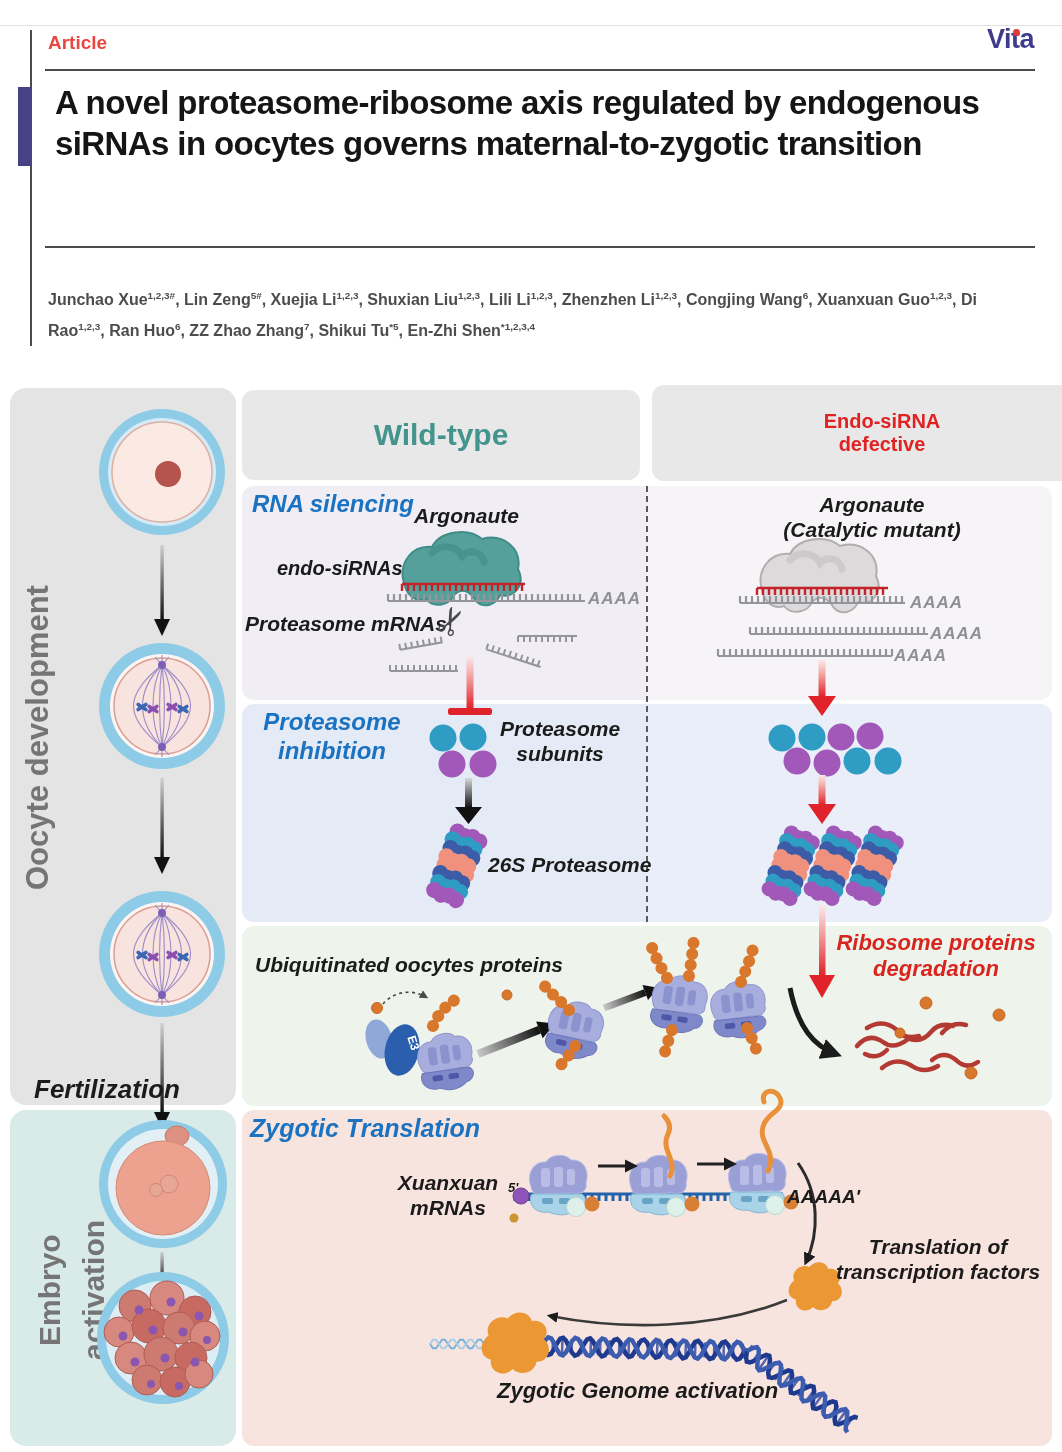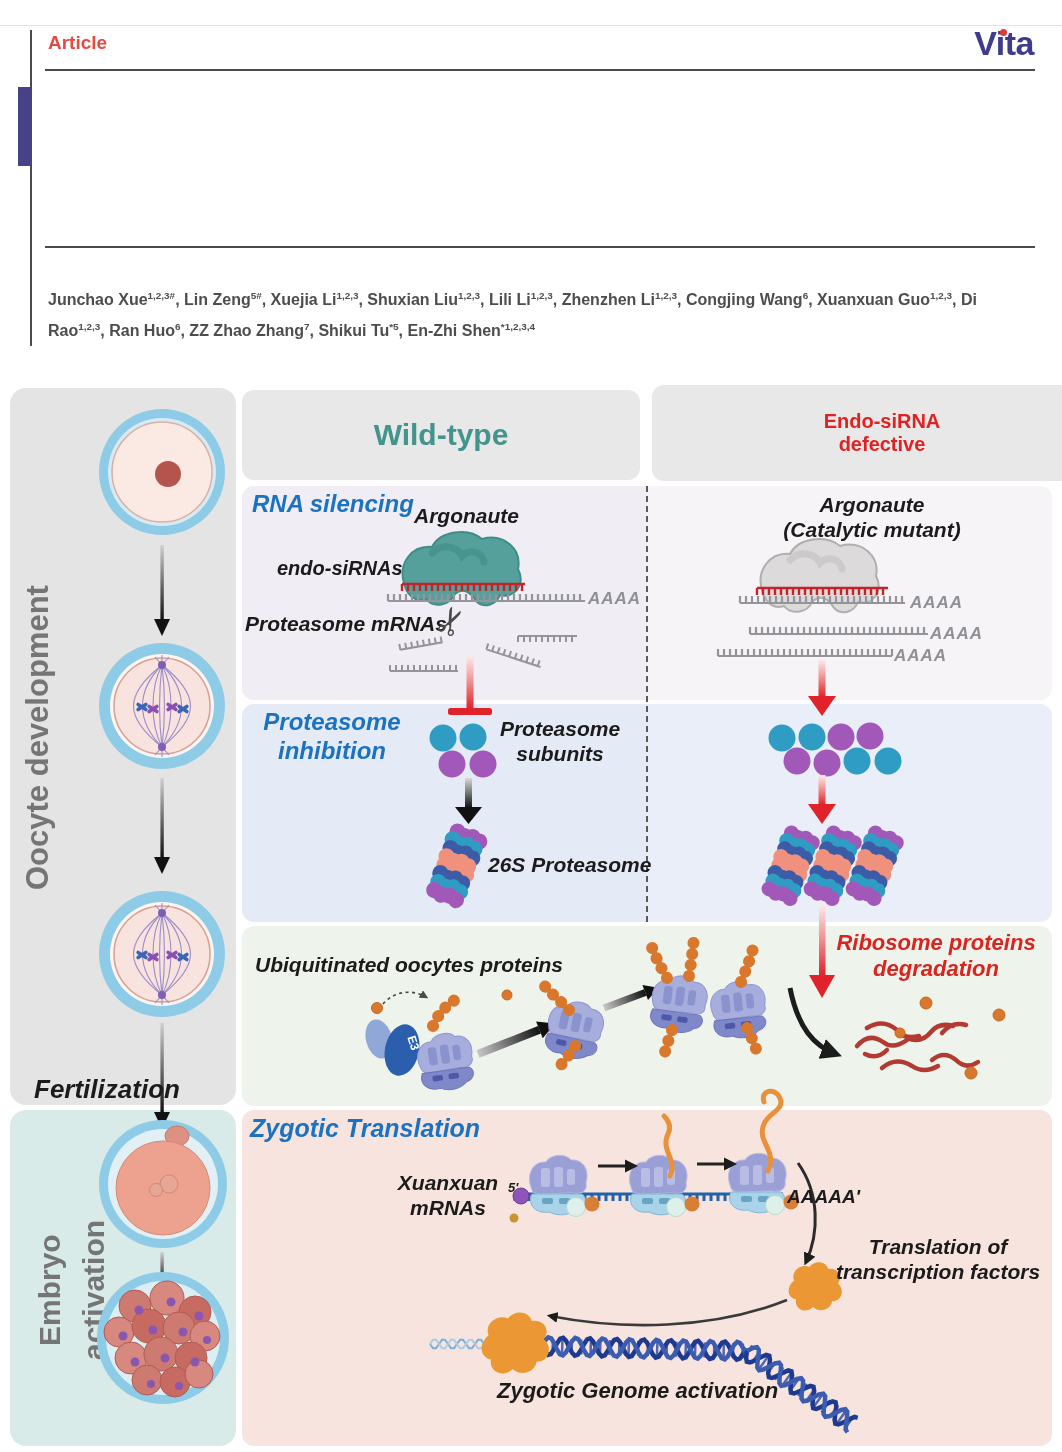--- a/index.html
+++ b/index.html
@@ -3,21 +3,21 @@
 <meta charset="utf-8">
 <style>
   html,body{margin:0;padding:0;}
   body{width:1062px;height:1452px;position:relative;background:#ffffff;
        font-family:"Liberation Sans",sans-serif;overflow:hidden;}
   .topline{position:absolute;left:0;top:25px;width:1062px;height:1px;background:#e2e2e2;}
 
   
   .article-vrule{position:absolute;left:30px;top:30px;width:2px;height:316px;background:#4b4b4b;}
   .article-label{position:absolute;left:48px;top:32px;font-size:19px;font-weight:bold;color:#e8483f;}
-  .vita{position:absolute;right:28px;top:24px;font-size:34px;font-weight:800;color:#3f3b8d;letter-spacing:-0.5px;}
+  .vita{position:absolute;right:28px;top:24px;font-size:27px;font-weight:800;color:#3f3b8d;letter-spacing:-0.5px;}
   .vita-dot{position:absolute;left:26px;top:5px;width:7px;height:7px;border-radius:50%;background:#e03c35;}
   .hrule{position:absolute;left:45px;width:990px;background:#4b4b4b;}
   .r1{top:69px;height:2px;}
   .r2{top:246px;height:2px;}
   .title-bar{position:absolute;left:18px;top:87px;width:13px;height:79px;background:#474285;}
   .title{position:absolute;left:55px;top:82px;width:960px;font-size:33px;line-height:1.25;
          font-weight:800;color:#151515;letter-spacing:-0.6px;}
   .authors{position:absolute;left:48px;top:268px;width:968px;font-size:16px;line-height:1.95;
            font-weight:bold;color:#4d4d4d;}
   .authors sup{font-size:0.62em;}
@@ -59,20 +59,22 @@
 <div>
   <div class="article-vrule"></div>
   <div class="article-label">Article</div>
   <div class="vita">
     <span>Vita</span>
     <span class="vita-dot"></span>
   </div>
   <div class="hrule r1"></div>
   <div class="title-bar"></div>
   <div class="title">
+    <div>A novel proteasome-ribosome axis regulated by endogenous</div>
+    <div>siRNAs in oocytes governs maternal-to-zygotic transition</div>
   </div>
   <div class="hrule r2"></div>
   <p class="authors"><span>Junchao Xue<sup>1,2,3#</sup></span>, <span>Lin Zeng<sup>5#</sup></span>, <span>Xuejia Li<sup>1,2,3</sup></span>, <span>Shuxian Liu<sup>1,2,3</sup></span>, <span>Lili Li<sup>1,2,3</sup></span>, <span>Zhenzhen Li<sup>1,2,3</sup></span>, <span>Congjing Wang<sup>6</sup></span>, <span>Xuanxuan Guo<sup>1,2,3</sup></span>, <span>Di Rao<sup>1,2,3</sup></span>, <span>Ran Huo<sup>6</sup></span>, <span>ZZ Zhao Zhang<sup>7</sup></span>, <span>Shikui Tu<sup>*5</sup></span>, <span>En-Zhi Shen<sup>*1,2,3,4</sup></span></p>
 </div>
 
 <div>
 
   <div class="sb-gray"></div>
   <div class="sb-cyan"></div>
   <div class="hdr-box hdr-wt">

